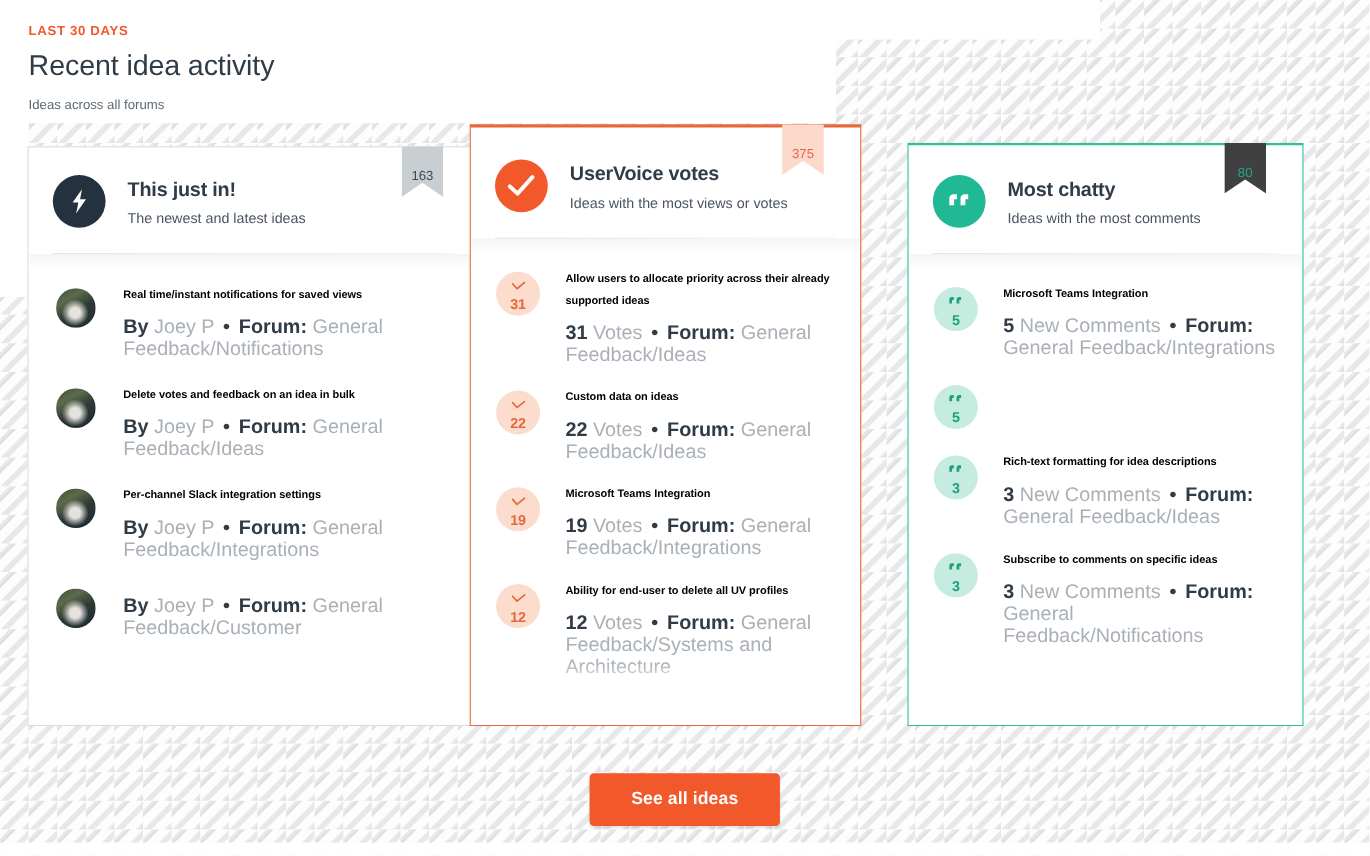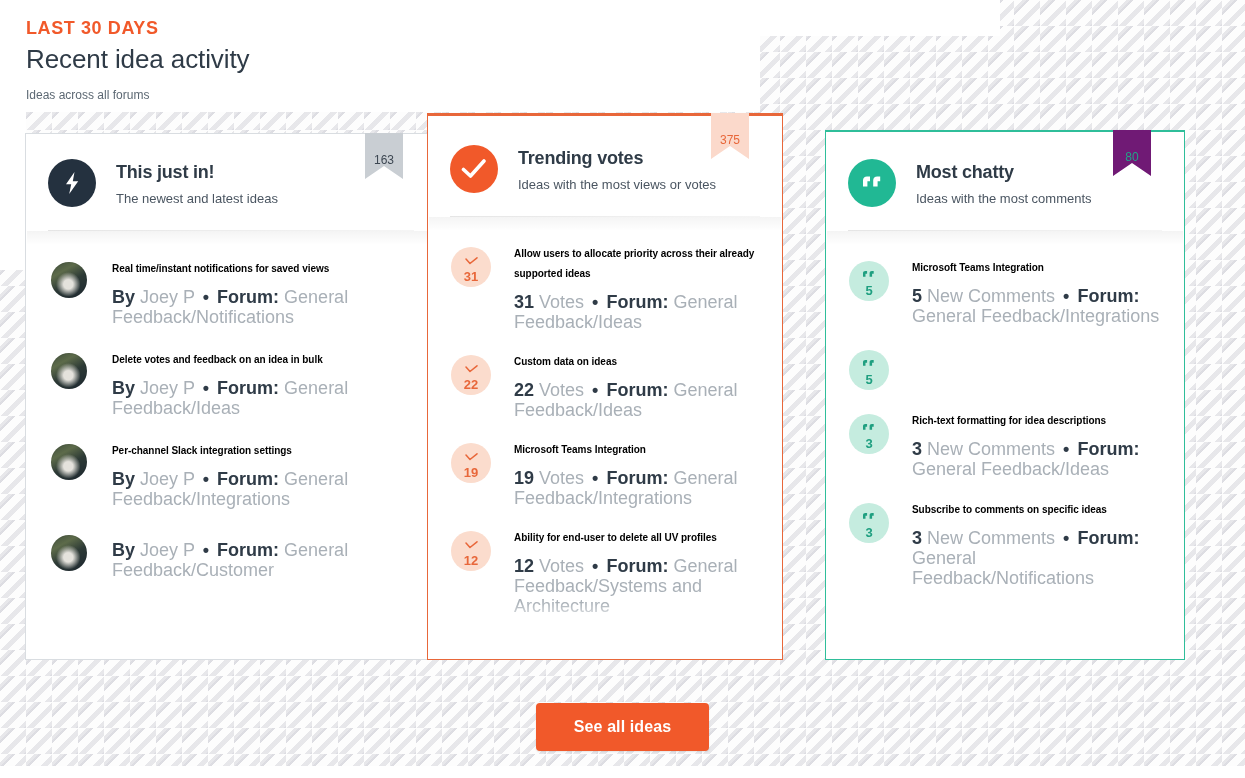--- a/index.html
+++ b/index.html
@@ -71,21 +71,21 @@
   }
 
   
   .page-header {
     position: absolute;
     left: 26px;
     top: 20px;
     z-index: 5;
   }
   .eyebrow {
-    font-size: 18px;
+    font-size: 12px;
     font-weight: bold;
     letter-spacing: 0.6px;
     color: #f1592a;
     text-transform: uppercase;
     line-height: 16px;
   }
   .page-title {
     font-size: 26px;
     font-weight: normal;
     color: #2f3b47;
@@ -181,21 +181,21 @@
     display: flex;
     align-items: center;
     justify-content: center;
     font-size: 12px;
     line-height: 14px;
     padding-top: 8px;
     clip-path: polygon(0 0, 100% 0, 100% 100%, 50% 72%, 0 100%);
   }
   .c1 .ribbon { background: #c9ced3; color: #3d4752; }
   .c2 .ribbon { background: #fbd9cb; color: #e8673a; top: -3px; }
-  .c3 .ribbon { background: #701a75; color: #23a387; top: -2px; }
+  .c3 .ribbon { background: #404040; color: #23a387; top: -2px; }
 
   
   .card-sep {
     margin: 22px 22px 0 22px;
     height: 1px;
     background: linear-gradient(to right, rgba(0,0,0,0.10), rgba(0,0,0,0.04));
   }
   .card-sep-shadow {
     margin: 0 1px;
     height: 14px;
@@ -428,21 +428,21 @@
       <span>375</span>
     </div>
 
     <div class="card-head">
       <div class="head-badge orange">
         <svg width="26" height="22" viewBox="0 0 26 22" aria-hidden="true">
           <path d="M2.5 11.5 L9.5 18 L23 3" fill="none" stroke="#ffffff" stroke-width="3.6" stroke-linecap="round" stroke-linejoin="round"></path>
         </svg>
       </div>
       <div class="head-text">
-        <div class="head-title">Trending votes</div>
+        <div class="head-title">UserVoice votes</div>
         <div class="head-sub">Ideas with the most views or votes</div>
       </div>
     </div>
 
     <div class="card-sep"></div>
     <div class="card-sep-shadow"></div>
 
     <div class="list-clip">
       <div class="card-list">
 

